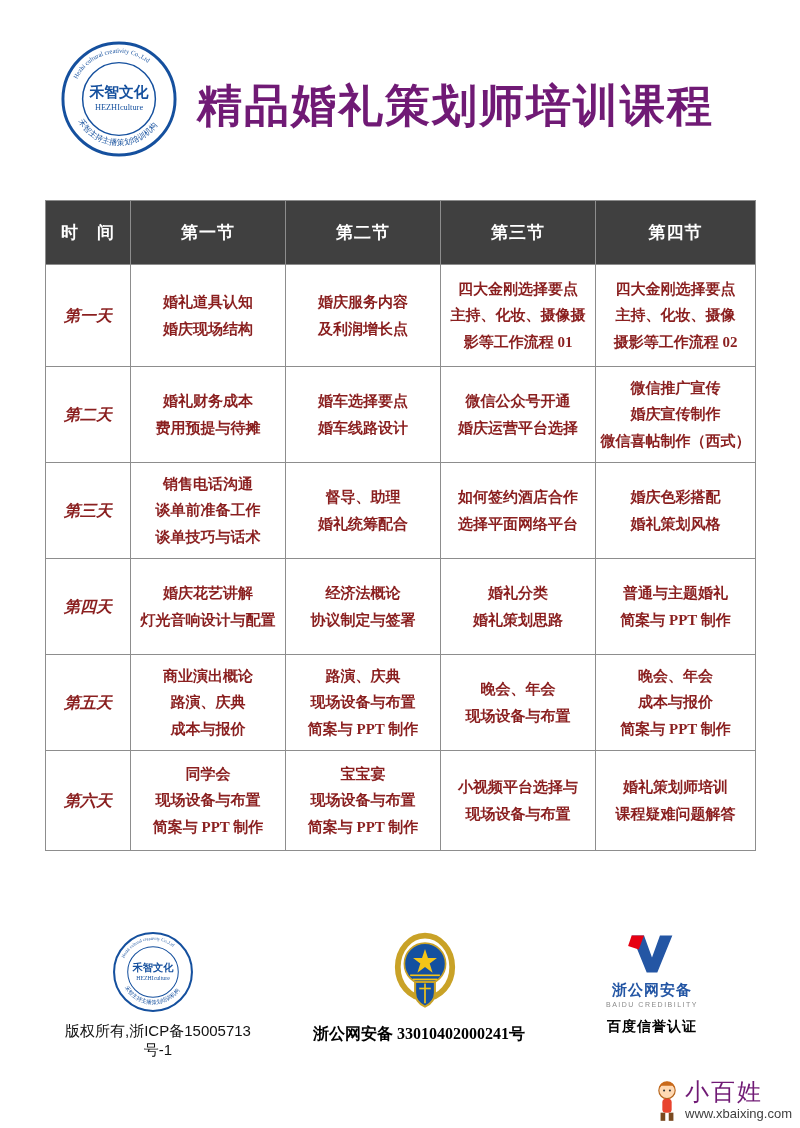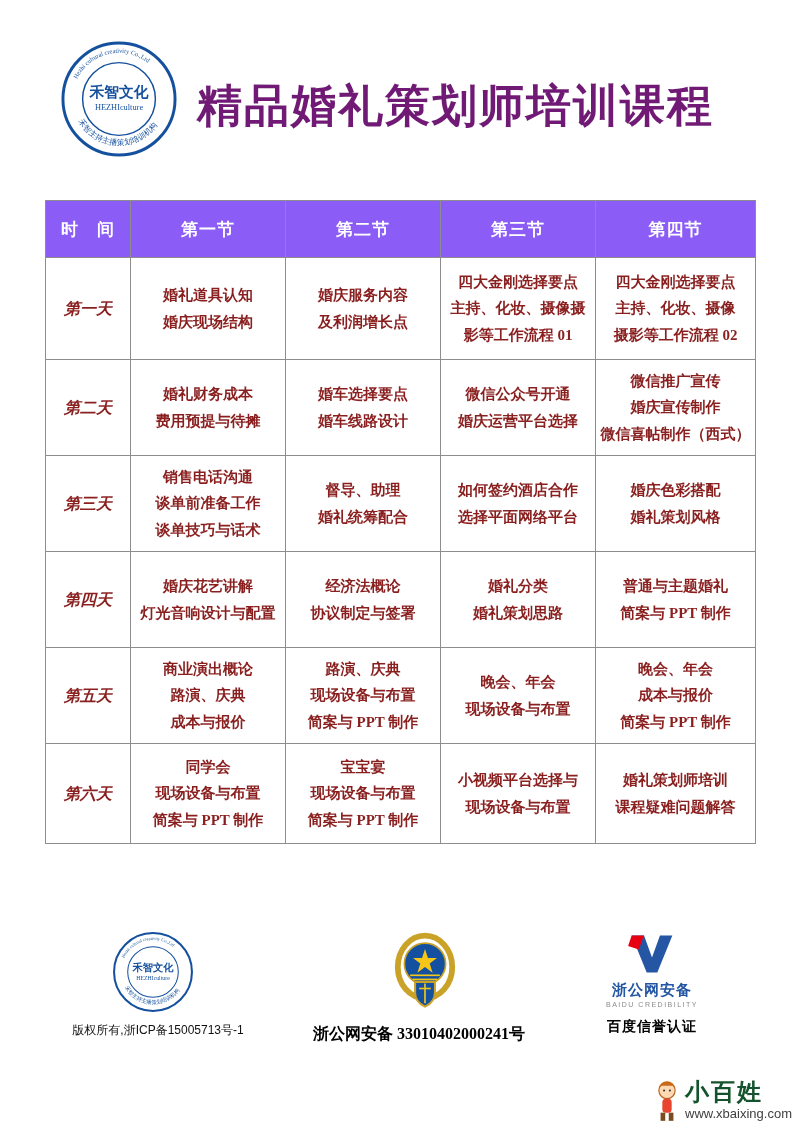--- a/index.html
+++ b/index.html
@@ -24,36 +24,36 @@
   
   .course-table {
     position:absolute; top:200px; left:45px; width:710px;
     border-collapse:collapse; table-layout:fixed;
   }
   .course-table th, .course-table td {
     border:1px solid #8d8d8d; text-align:center; vertical-align:middle;
     padding:4px 2px;
   }
   .course-table th {
-    background:#8b5cf6; color:#fff; font-size:17px; font-weight:bold;
-    height:57px; letter-spacing:1px;
+    background:#404040; color:#fff; font-size:17px; font-weight:bold;
+    height:64px; letter-spacing:1px;
   }
   .course-table td {
     color:#8a1f1f; font-size:15px; font-weight:600; line-height:1.75;
     white-space:pre-line;
   }
   .course-table td.day-cell { font-size:16px; font-weight:bold;font-style:italic; }
   .course-table tbody tr { height:96px; }
   .course-table tbody tr:first-child { height:102px; }
   .course-table tbody tr:last-child { height:100px; }
 
   
   .copyright {
     position:absolute; left:53px; top:1022px; width:210px; text-align:center;
-    font-size:12px; color:#111; font-family:"Liberation Sans","DejaVu Sans",sans-serif;
+    font-size:15px; color:#111; font-family:"Liberation Sans","DejaVu Sans",sans-serif;
   }
   .badge-wrap { position:absolute; left:392px; top:928px; width:66px; height:88px; }
   .badge-svg { width:100%; height:100%; display:block; }
   .police-filing {
     position:absolute; left:289px; top:1024px; width:260px; text-align:center;
     font-size:16px; font-weight:bold; color:#000;
   }
   .baidu-block {
     position:absolute; left:596px; top:931px; width:112px; text-align:center;
     font-family:"Liberation Sans","DejaVu Sans",sans-serif;
@@ -63,21 +63,21 @@
   .baidu-sub { color:#8a8a8a; font-size:7px; letter-spacing:1.5px; margin-top:1px; }
   .baidu-cert { color:#000; font-size:14px; font-weight:bold; margin-top:10px; letter-spacing:1px; }
 
   
   .watermark {
     position:absolute; right:8px; bottom:6px; display:flex; align-items:flex-end;
     gap:4px; color:#e8432e;
   }
   .wm-person { width:28px; height:42px; }
   .wm-texts { display:flex; flex-direction:column; align-items:flex-start; line-height:1.15; }
-  .wm-name { font-size:24px; font-weight:bold; color:#14532d; letter-spacing:2px; }
+  .wm-name { font-size:24px; font-weight:normal; color:#701a75; letter-spacing:2px; }
   .wm-url { font-size:13px; color:#404040; font-family:"Liberation Sans","DejaVu Sans",sans-serif; }
 
   .seal-text { fill:#15509e; }
 </style>
 </head>
 <body>
 
 <div class="page">
 
   <div class="seal-top">

